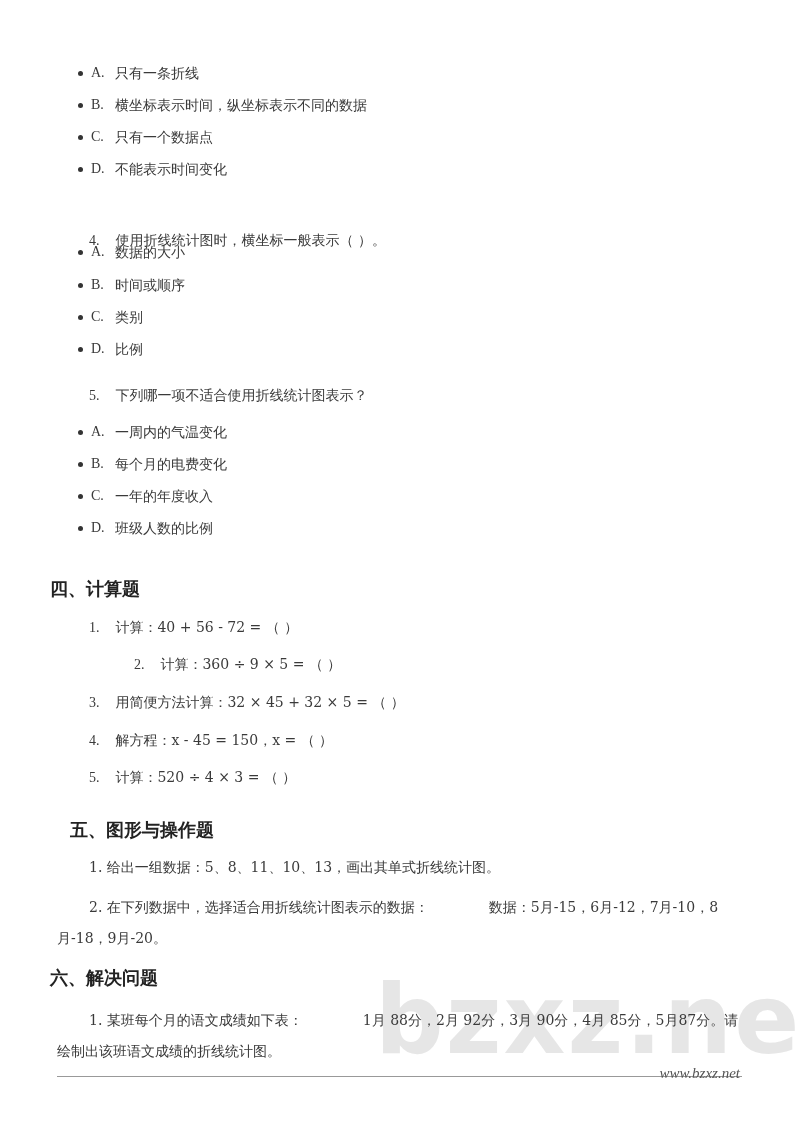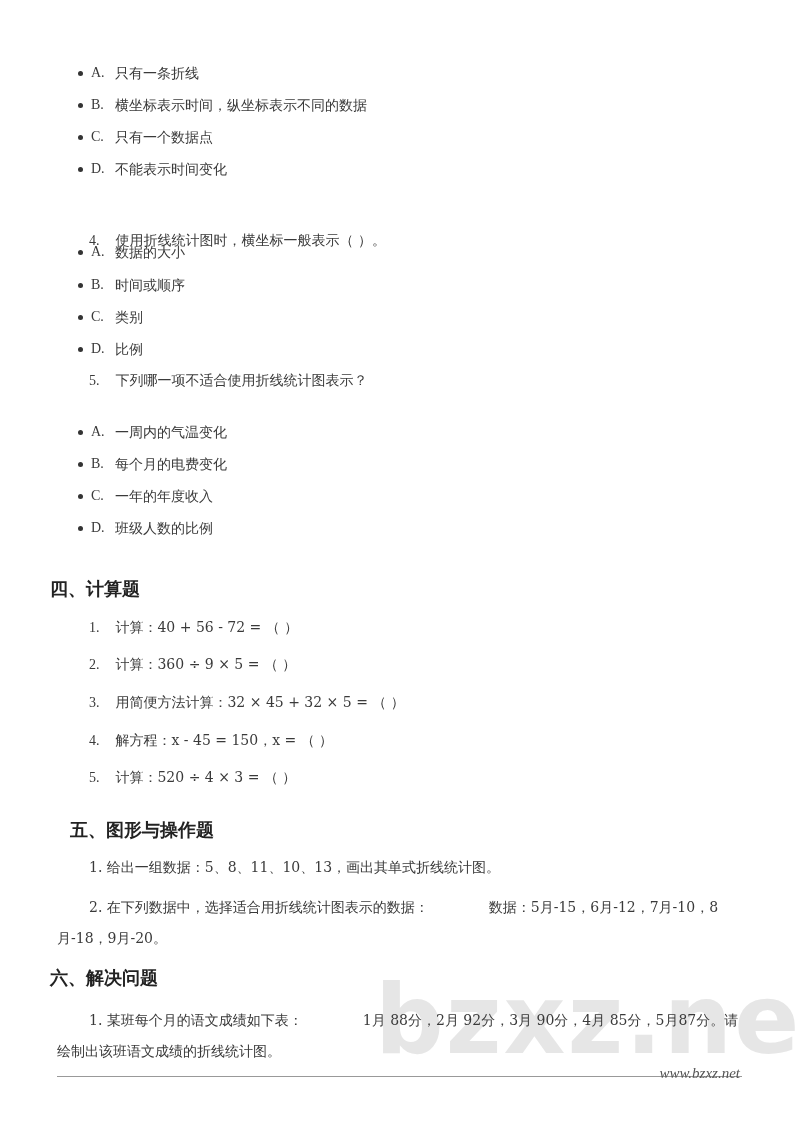--- a/index.html
+++ b/index.html
@@ -151,21 +151,21 @@
     <span class="bullet"></span>
     <span class="opt-letter">C.</span>
     <span>类别</span>
   </div>
   <div class="opt" style="top:339px;">
     <span class="bullet"></span>
     <span class="opt-letter">D.</span>
     <span>比例</span>
   </div>
 
-  <div class="q" style="top:370px;">
+  <div class="q" style="top:385px;">
     <span class="q-num">5.</span>
     <span>下列哪一项不适合使用折线统计图表示？</span>
   </div>
   <div class="opt" style="top:422px;">
     <span class="bullet"></span>
     <span class="opt-letter">A.</span>
     <span>一周内的气温变化</span>
   </div>
   <div class="opt" style="top:454px;">
     <span class="bullet"></span>
@@ -181,21 +181,21 @@
     <span class="bullet"></span>
     <span class="opt-letter">D.</span>
     <span>班级人数的比例</span>
   </div>
 
   <div class="section-title" style="top:577px;">四、计算题</div>
   <div class="q" style="top:617px;">
     <span class="q-num">1.</span>
     <span>计算：40 + 56 - 72 = （ ）</span>
   </div>
-  <div class="q" style="top:654px;">
+  <div class="q" style="top:654px;margin-left:45px;">
     <span class="q-num">2.</span>
     <span>计算：360 ÷ 9 × 5 = （ ）</span>
   </div>
   <div class="q" style="top:692px;">
     <span class="q-num">3.</span>
     <span>用简便方法计算：32 × 45 + 32 × 5 = （ ）</span>
   </div>
   <div class="q" style="top:730px;">
     <span class="q-num">4.</span>
     <span>解方程：x - 45 = 150，x = （ ）</span>

